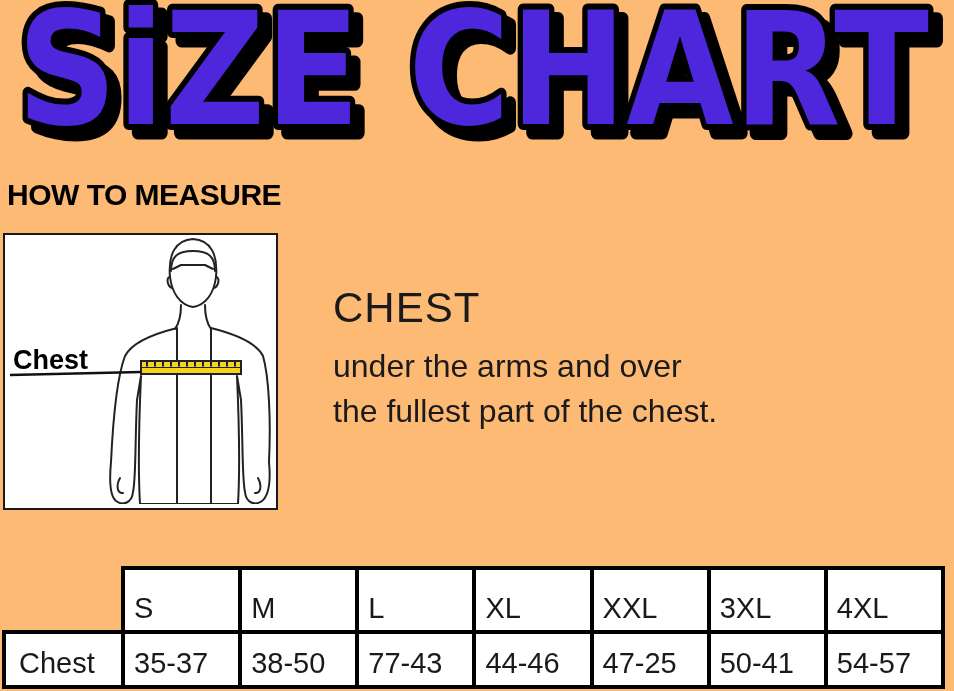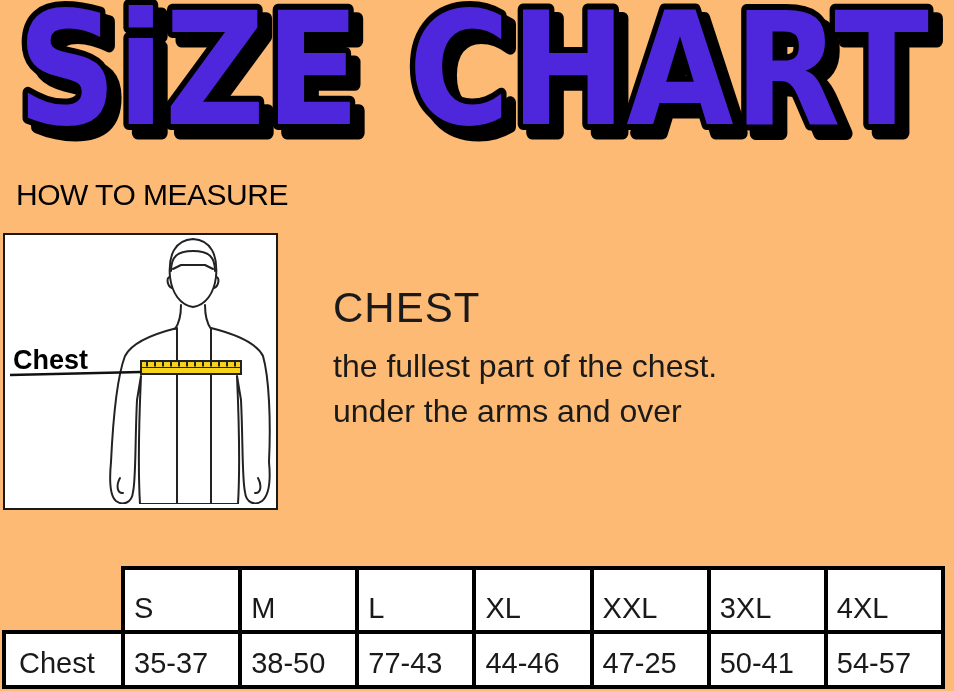--- a/index.html
+++ b/index.html
@@ -14,22 +14,22 @@
     fill:#000000;stroke:#000000;stroke-width:13px;stroke-linejoin:round;
     paint-order:stroke fill;
   }
   .title-main{
     font-family:"DejaVu Sans",sans-serif;font-weight:bold;font-size:156px;
     stroke:#000000;stroke-width:12px;stroke-linejoin:round;
     paint-order:stroke fill;
   }
   
   .how-to{
-    position:absolute;left:16px;top:178px;margin:0;
-    font-size:30px;font-weight:normal;letter-spacing:-0.5px;color:#000000;
+    position:absolute;left:7px;top:178px;margin:0;
+    font-size:30px;font-weight:bold;letter-spacing:-0.5px;color:#000000;
   }
   .diagram-box{
     position:absolute;left:3px;top:233px;width:271px;height:273px;
     border:2px solid #1a1a1a;background:#ffffff;
   }
   .figure-line{fill:#ffffff;stroke:#222222;stroke-width:2;stroke-linejoin:round;stroke-linecap:round;}
   .figure-open{fill:none;stroke:#222222;stroke-width:2;stroke-linejoin:round;stroke-linecap:round;}
   .diagram-label{font-family:"Liberation Sans",sans-serif;font-weight:bold;font-size:27px;fill:#000000;}
   
   .instructions{position:absolute;left:333px;top:284px;}
@@ -96,22 +96,22 @@
         <line x1="141" y1="129" x2="234" y2="129" stroke="#222222" stroke-width="5" stroke-dasharray="2 6"></line>
       </g>
 
       <line x1="5" y1="140" x2="136" y2="137" stroke="#111111" stroke-width="2.5"></line>
       <text class="diagram-label" x="8" y="134">Chest</text>
     </svg>
   </div>
 
   <div class="instructions">
     <div class="chest-heading">CHEST</div>
+    <div class="instr-line">under the arms and over</div>
     <div class="instr-line">the fullest part of the chest.</div>
-    <div class="instr-line">under the arms and over</div>
   </div>
 
   <table class="size-table">
     <colgroup>
       <col style="width:119px">
       <col span="7">
     </colgroup>
     <tbody>
       <tr>
         <th class="empty-corner"></th>

